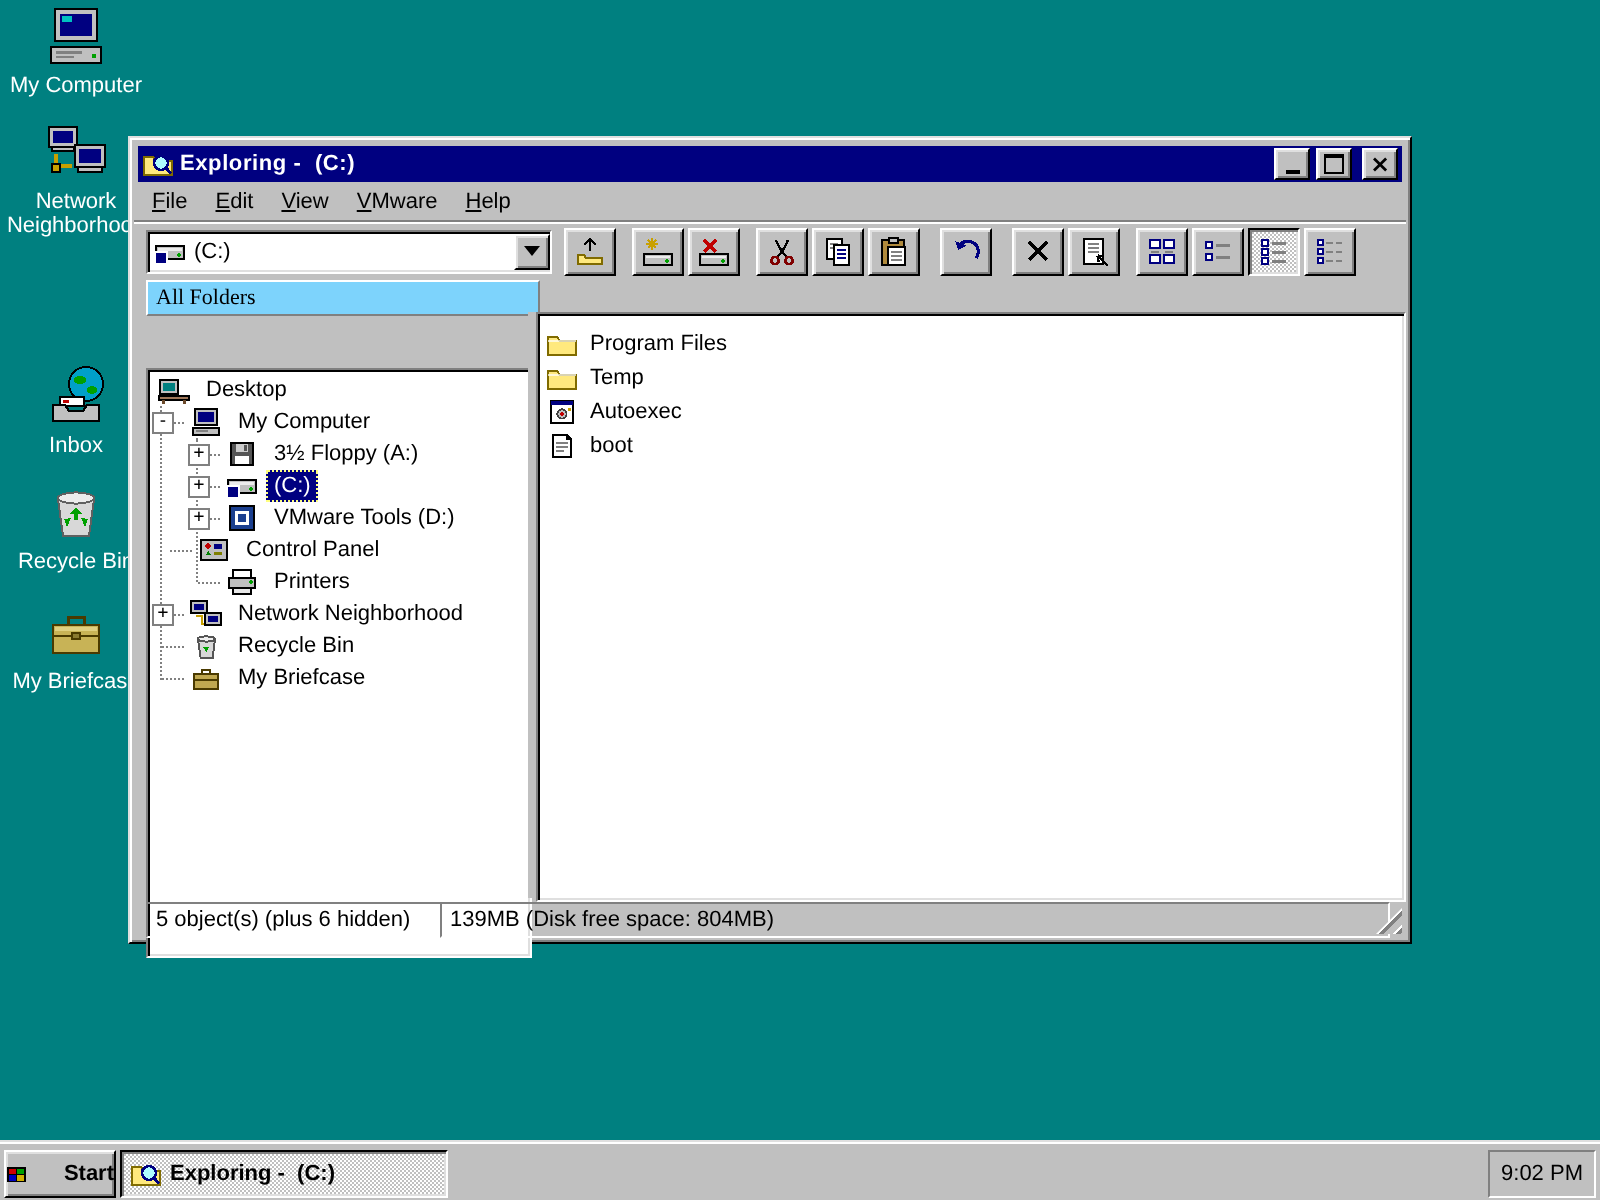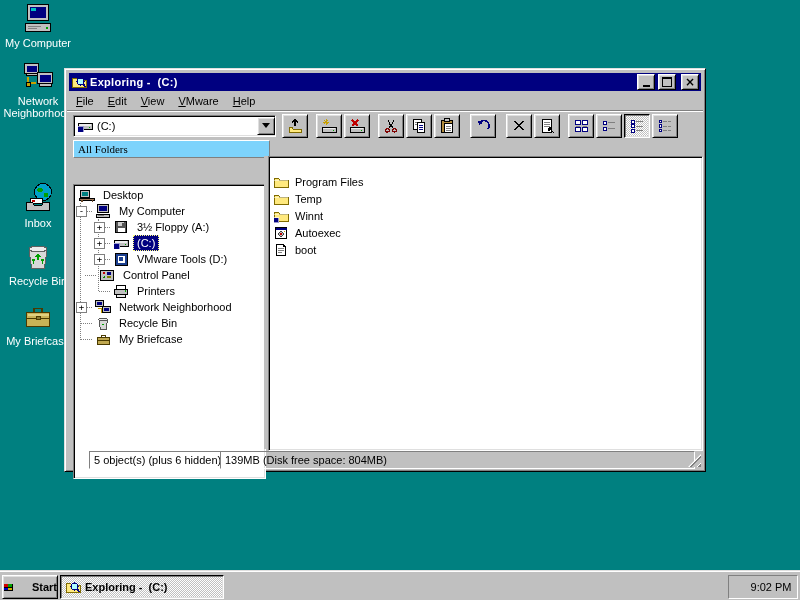--- a/index.html
+++ b/index.html
@@ -72,21 +72,21 @@
   
   .taskbar{position:absolute;left:0;bottom:0;width:800px;height:28px;background:#c0c0c0;
            border-top:1px solid #fff;box-shadow:0 -1px 0 #dfdfdf;z-index:10;}
   .start-btn{position:absolute;left:2px;top:3px;width:54px;height:22px;display:flex;align-items:center;
              justify-content:center;gap:18px;font-weight:bold;}
   .task-btn{position:absolute;left:60px;top:3px;width:158px;height:22px;display:flex;align-items:center;
             gap:4px;padding-left:4px;font-weight:bold;
             border:1px solid;border-color:#000 #fff #fff #000;
             box-shadow:inset 1px 1px 0 #808080,inset -1px -1px 0 #dfdfdf;}
   .tray{position:absolute;right:2px;top:3px;width:52px;height:22px;display:flex;align-items:center;
-        justify-content:center;padding-left:16px;}
+        justify-content:center;}
   svg{shape-rendering:crispEdges;}
 </style>
 </head>
 <body>
 
 <div class="desk-icon" style="top:2px">
   <svg width="32" height="32" viewBox="0 0 32 32">
     <rect x="5.5" y="2.5" width="21" height="16" fill="#c0c0c0" stroke="#000"></rect>
     <rect x="8" y="5" width="16" height="11" fill="#000080"></rect>
     <rect x="9" y="6" width="5" height="3" fill="#00c0c0"></rect>
@@ -437,42 +437,34 @@
           <line x1="2" y1="9" x2="14" y2="9" stroke="#4a3a00"></line>
         </svg>
         <span class="tlabel">My Briefcase</span>
       </div>
     </div>
   </div>
 
   <div class="splitter"></div>
 
   <div class="filespane sunkw">
-    <div class="pane-inner" style="padding-top:16px">
+    <div class="pane-inner" style="padding-top:6px">
       <div class="frow">
         <svg class="ficon" width="16" height="16" viewBox="0 0 16 16">
           <path d="M1 4.5 h4.5 l1.5 2 H15 V13.5 H1 z" fill="#ffe97e" stroke="#806b00"></path>
           <path d="M1 6.5 H15" stroke="#fff" stroke-width="0.7" opacity="0.7"></path>
         </svg>
         <span>Program Files</span>
       </div>
       <div class="frow">
         <svg class="ficon" width="16" height="16" viewBox="0 0 16 16">
           <path d="M1 4.5 h4.5 l1.5 2 H15 V13.5 H1 z" fill="#ffe97e" stroke="#806b00"></path>
           <path d="M1 6.5 H15" stroke="#fff" stroke-width="0.7" opacity="0.7"></path>
         </svg>
         <span>Temp</span>
-      </div>
-      <div class="frow">
-        <svg class="ficon" width="16" height="16" viewBox="0 0 16 16">
-          <path d="M1 4.5 h4.5 l1.5 2 H15 V13.5 H1 z" fill="#ffe97e" stroke="#806b00"></path>
-          <path d="M1 6.5 H15" stroke="#fff" stroke-width="0.7" opacity="0.7"></path>
-          <rect x="0.5" y="9.5" width="5" height="5" fill="#000080" stroke="#fff" stroke-width="0.6"></rect>
-        </svg>
-        <span>Winnt</span>
       </div>
       <div class="frow">
         <svg class="ficon" width="16" height="16" viewBox="0 0 16 16">
           <rect x="2.5" y="2.5" width="11" height="11" fill="#fff" stroke="#000"></rect>
           <rect x="2.5" y="2.5" width="11" height="2" fill="#000080"></rect>
           <circle cx="8" cy="9" r="2.3" fill="#c0c0c0" stroke="#404040"></circle>
           <circle cx="8" cy="9" r="0.9" fill="#c00000"></circle>
           <rect x="10.8" y="5.8" width="1.6" height="1.6" fill="#c8a000"></rect>
         </svg>
         <span>Autoexec</span>
@@ -483,21 +475,21 @@
           <path d="M10.5 2.5 v2 h2" fill="none" stroke="#000"></path>
           <line x1="5" y1="6.5" x2="11" y2="6.5" stroke="#808080"></line>
           <line x1="5" y1="8.5" x2="11" y2="8.5" stroke="#808080"></line>
           <line x1="5" y1="10.5" x2="9" y2="10.5" stroke="#808080"></line>
         </svg>
         <span>boot</span>
       </div>
     </div>
   </div>
 
-  <div class="statusf" style="left:24px;width:143px">
+  <div class="statusf" style="left:8px;width:143px">
     <span>5 object(s) (plus 6 hidden)</span>
   </div>
   <div class="statusf" style="left:155px;width:469px">
     <span>139MB (Disk free space: 804MB)</span>
   </div>
   <div class="grip"></div>
 </div>
 
 <div class="taskbar">
   <div class="start-btn btn">

